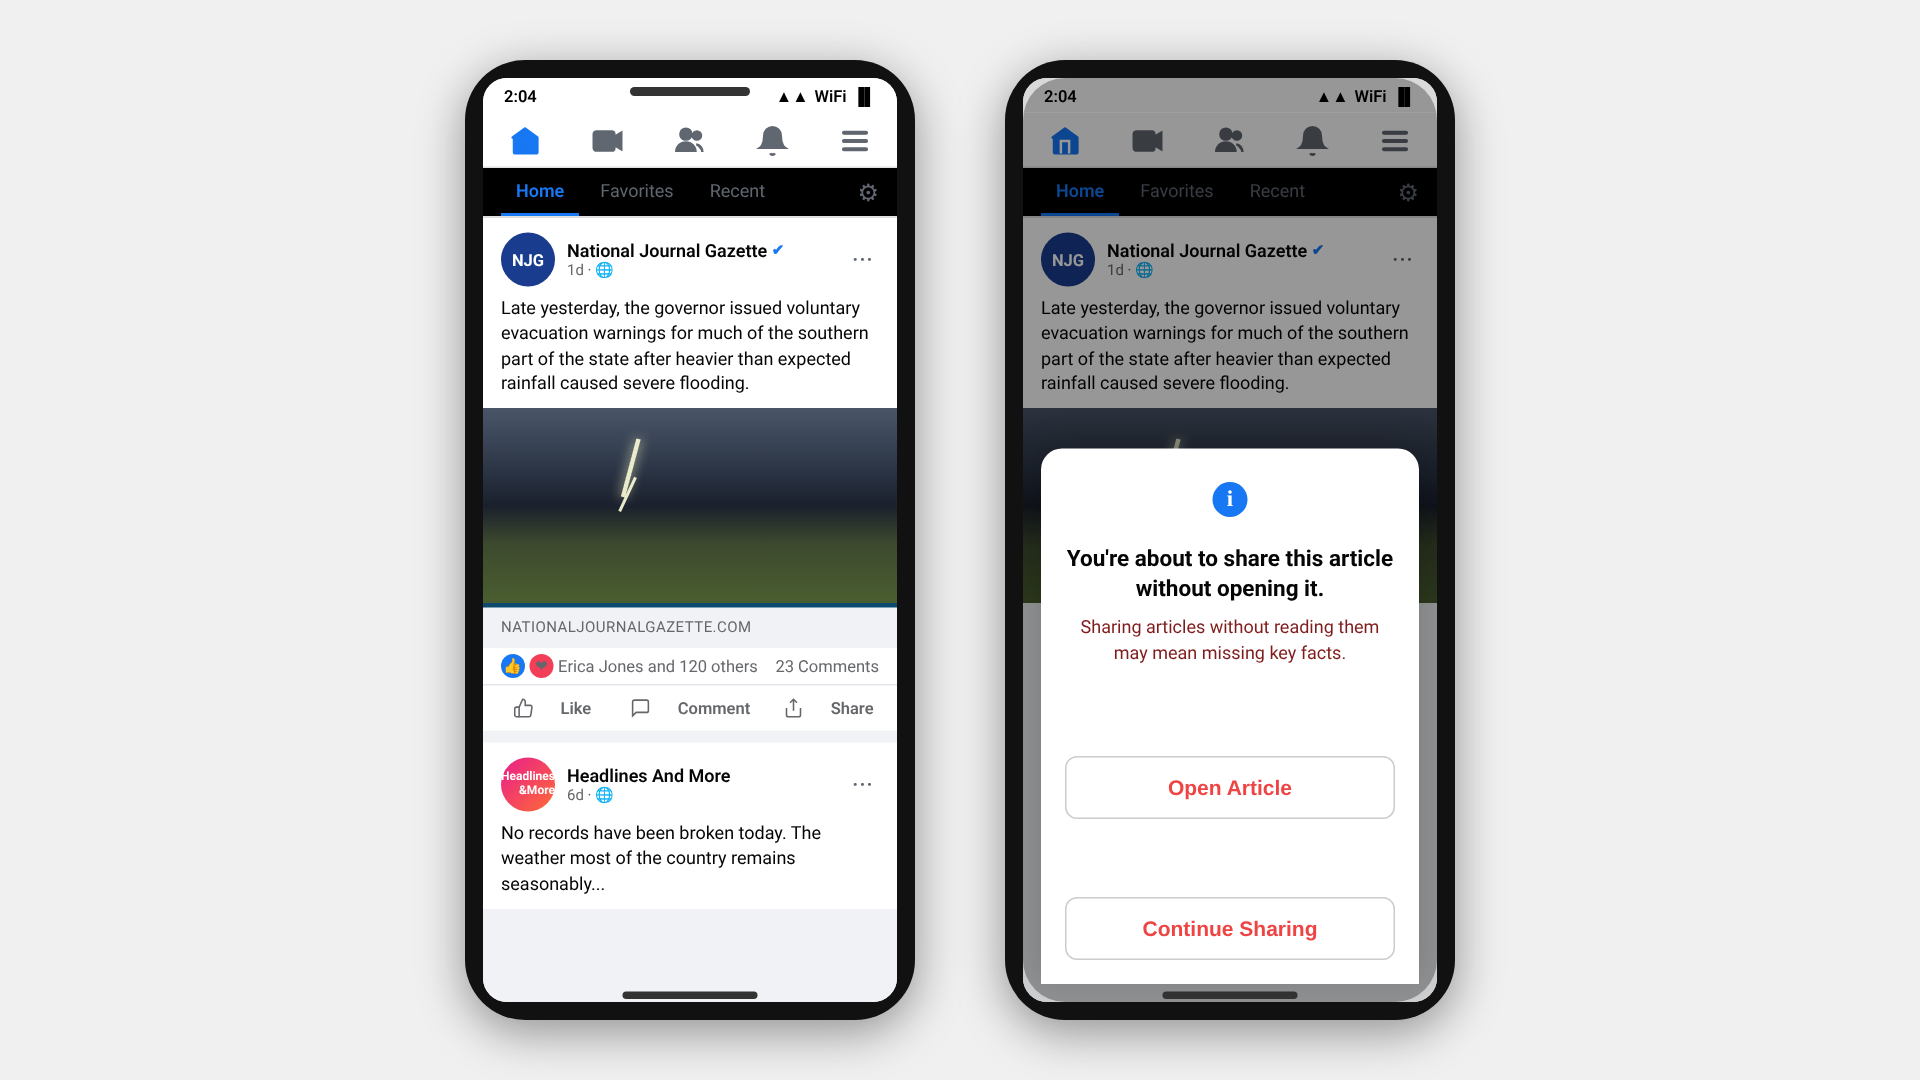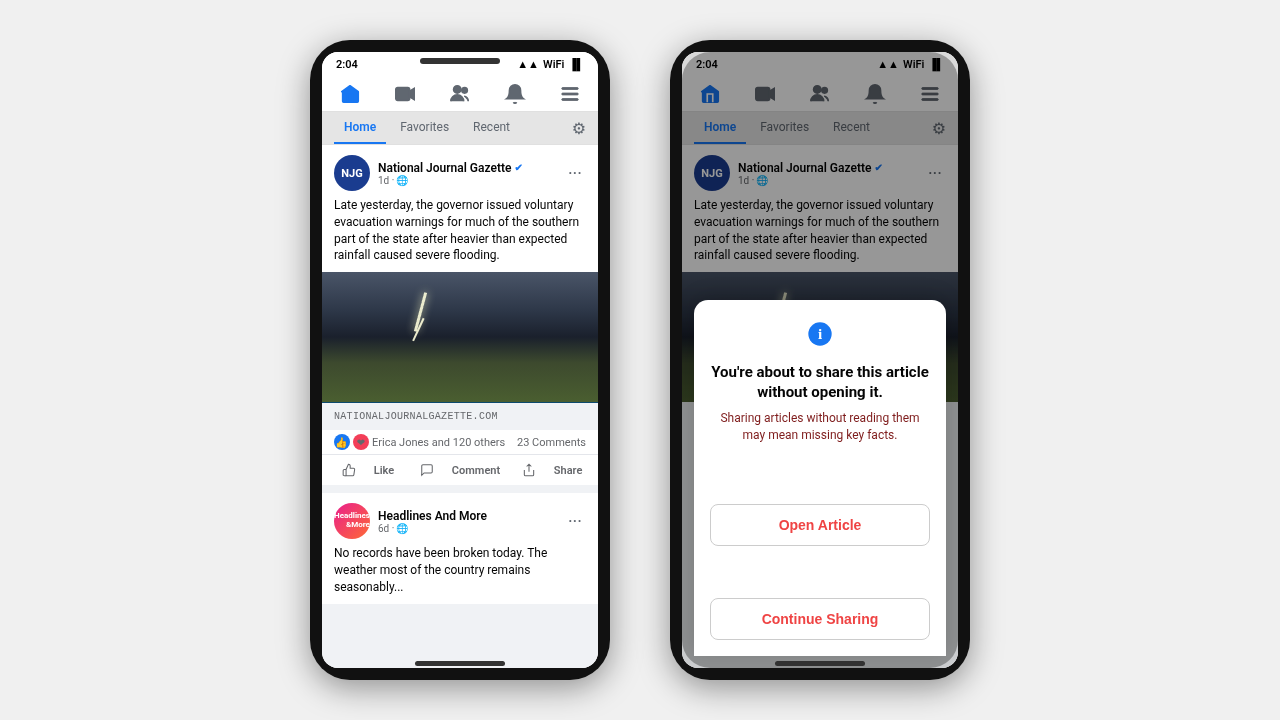--- a/index.html
+++ b/index.html
@@ -96,21 +96,21 @@
       height: 22px;
     }
     .nav-item.active svg { fill: #1877f2; stroke: #1877f2; }
     .nav-item:not(.active) svg { fill: #606770; stroke: #606770; }
     
     .tabs-bar {
       display: flex;
       align-items: center;
       padding: 0 12px;
       border-bottom: 1px solid #e0e0e0;
-      background: #e5e5e5;
+      background: #000000;
     }
     .tab {
       padding: 8px 10px;
       font-size: 12px;
       color: #606770;
       cursor: pointer;
       border-bottom: 2px solid transparent;
       margin-right: 4px;
     }
     .tab.active {
@@ -211,24 +211,23 @@
       content: '';
       position: absolute;
       top: 25px;
       left: 3px;
       width: 2px;
       height: 25px;
       background: rgba(255,255,220,0.9);
       transform: rotate(10deg);
     }
     .link-preview {
-      border-top: 1px solid #0c4a6e;
+      border-top: 3px solid #0c4a6e;
       padding: 8px 12px;
       background: #f0f2f5;
-      font-family: Liberation Mono, monospace;
     }
     .link-domain {
       font-size: 10px;
       color: #65676b;
       text-transform: uppercase;
       letter-spacing: 0.3px;
     }
     .link-title {
       font-size: 12px;
       font-weight: 600;

